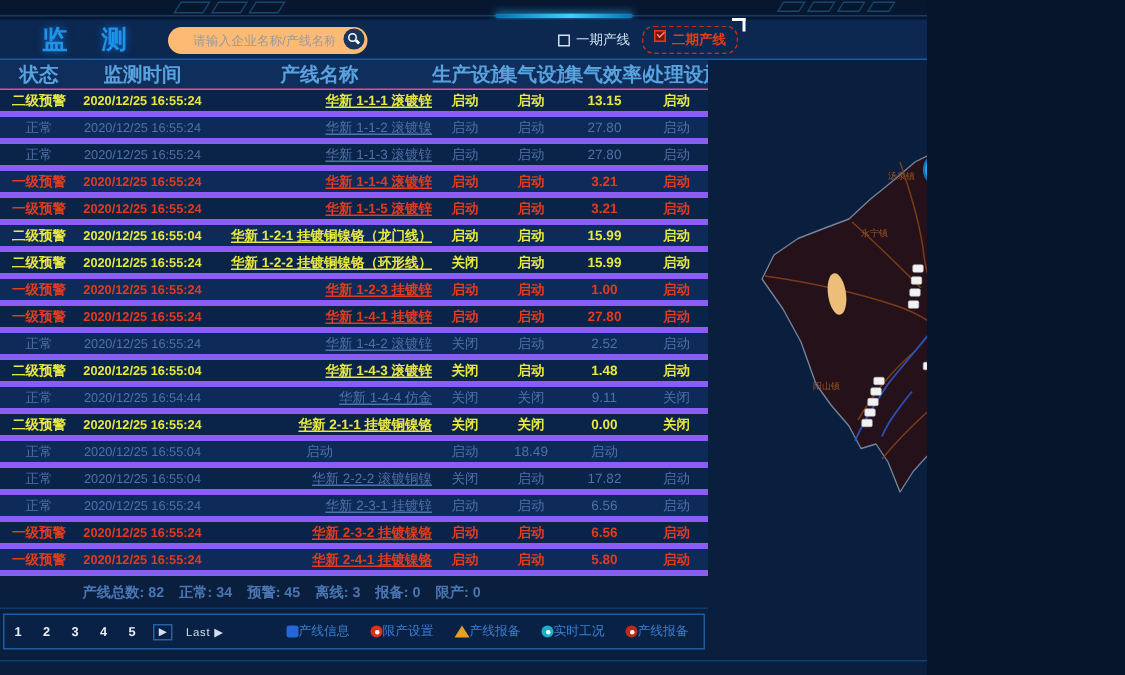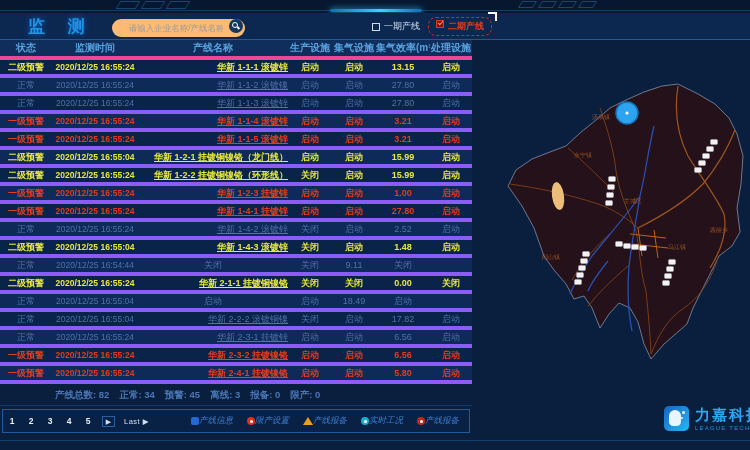--- a/index.html
+++ b/index.html
@@ -1,18 +1,18 @@
 <!DOCTYPE html>
 <html><head>
 <meta charset="utf-8">
 <style>
   * { margin:0; padding:0; box-sizing:border-box; }
   html,body { background:#06142c; }
   body { font-family:"Liberation Sans", sans-serif; }
-  #stage { position:relative; width:750px; height:450px; background:#0a1f3e; overflow:hidden; }
+  #stage { position:relative; width:618px; height:450px; background:#0a1f3e; overflow:hidden; }
 
   
   .top-decor { position:absolute; left:0; top:0; width:750px; height:13px; background:#071730; }
   .top-line-dim { position:absolute; left:0; top:10px; width:750px; height:1px; background:#123e66; }
   .top-line-bright { position:absolute; left:330px; top:9px; width:92px; height:3px; border-radius:2px;
     background:linear-gradient(90deg,#0a6fb0,#38d4ff 55%,#0a6fb0); box-shadow:0 0 6px #2bb7ef; }
   .deco-boxes { position:absolute; top:1px; display:flex; gap:5px; }
   .deco-boxes span { display:block; width:20px; height:8px; border:1px solid #16486f; transform:skewX(-32deg); }
   .deco-a { left:118px; } .deco-b { left:520px; } .deco-b span { width:15px; height:7px; }
 
@@ -36,21 +36,21 @@
     border:1px dashed #c03018; border-radius:8px; padding:2px 7px; cursor:pointer; }
   .cbox2 { width:8px; height:8px; border:1px solid #e23c1e; background:#7a1408; position:relative; }
   .cbox2::after { content:""; position:absolute; left:1px; top:0px; width:4px; height:2px;
     border-left:1.5px solid #ff8a70; border-bottom:1.5px solid #ff8a70; transform:rotate(-45deg); }
   .corner { position:absolute; right:-6px; top:-6px; width:9px; height:9px;
     border-top:2px solid #fff; border-right:2px solid #fff; }
 
   
   .table { position:absolute; left:0; top:40px; width:472px; }
   .thead, .trow { display:grid; grid-template-columns:52px 86px 150px 44px 44px 54px 42px; align-items:center; }
-  .thead { height:20px; background:#102e5c; color:#58a2de; font-weight:bold; font-size:10px; border-bottom:4px solid #ec4899; }
+  .thead { height:20px; background:#102e5c; color:#58a2de; font-weight:bold; font-size:13px; border-bottom:1px solid #ec4899; }
   .thead div, .trow div { text-align:center; white-space:nowrap; overflow:hidden; }
   .thead .c2 { text-align:center; }
   .trow { height:18px; font-size:9px; border-bottom:4px solid #8b5cf6; cursor:default; }
   .trow:nth-child(odd) { background:#0a2349; }
   .trow:nth-child(even) { background:#0d2a58; }
   .trow .c1 { font-size:8.5px; }
   .trow .c2 { text-align:right; padding-left:6px;text-decoration:underline; }
   .trow.normal { color:#4f72a8; }
   .trow.warn2 { color:#e9e83e; font-weight:bold; }
   .trow.warn1 { color:#e23c1e; font-weight:bold; }
@@ -61,21 +61,21 @@
 
   
   .bottombar { position:absolute; left:2px; top:409px; width:468px; height:24px;
     border:1px solid #1d5a9e; background:#0a2146; display:flex; align-items:center; }
   .pager { display:flex; align-items:center; gap:9px; margin-left:4px; }
   .pgnum { color:#e8f0f8; font-size:8.5px; font-weight:bold; width:10px; text-align:center; cursor:pointer; }
   .pgnext { width:13px; height:11px; border:1px solid #2a5fa0; color:#cfe0f2; font-size:7px; line-height:10px;
     text-align:center; cursor:pointer; }
   .pglast { color:#cfe0f2; font-size:7.5px; cursor:pointer; letter-spacing:0.5px; }
   .legend { display:flex; align-items:center; gap:14px; margin-left:auto; margin-right:10px; }
-  .lgitem { display:flex; align-items:center; gap:0; color:#3a7fd0; font-size:8.5px; cursor:pointer; white-space:nowrap;font-style:italic; }
+  .lgitem { display:flex; align-items:center; gap:0; color:#3a7fd0; font-size:8.5px; cursor:pointer; white-space:nowrap; }
   .ic { display:inline-block; }
   .ic.square { width:8px; height:8px; border-radius:2px; }
   .ic.circle { width:8px; height:8px; border-radius:50%; position:relative; }
   .ic.circle::after { content:""; position:absolute; left:2.5px; top:2.5px; width:3px; height:3px; border-radius:50%; background:#fff; }
   .ic.triangle { width:0; height:0; border-left:5px solid transparent; border-right:5px solid transparent; border-bottom:8px solid #e8a020; }
   .bottom-edge { position:absolute; left:0; top:440px; width:750px; height:1px; background:#133f6f; }
 
   
   .map { position:absolute; left:488px; top:56px; width:262px; height:348px; }
   .map svg { width:100%; height:100%; }
@@ -239,20 +239,21 @@
           <div class="c1">2020/12/25 16:55:04</div>
           <div class="c2">华新 1-4-3 滚镀锌</div>
           <div class="c3">关闭</div>
           <div class="c4">启动</div>
           <div class="c5">1.48</div>
           <div class="c6">启动</div>
         </div>
         <div class="trow normal">
           <div class="c0">正常</div>
           <div class="c1">2020/12/25 16:54:44</div>
+          <div class="c2">华新 1-4-4 仿金</div>
           <div class="c3">关闭</div>
           <div class="c4">关闭</div>
           <div class="c5">9.11</div>
           <div class="c6">关闭</div>
         </div>
         <div class="trow warn2">
           <div class="c0">二级预警</div>
           <div class="c1">2020/12/25 16:55:24</div>
           <div class="c2">华新 2-1-1 挂镀铜镍铬</div>
           <div class="c3">关闭</div>

